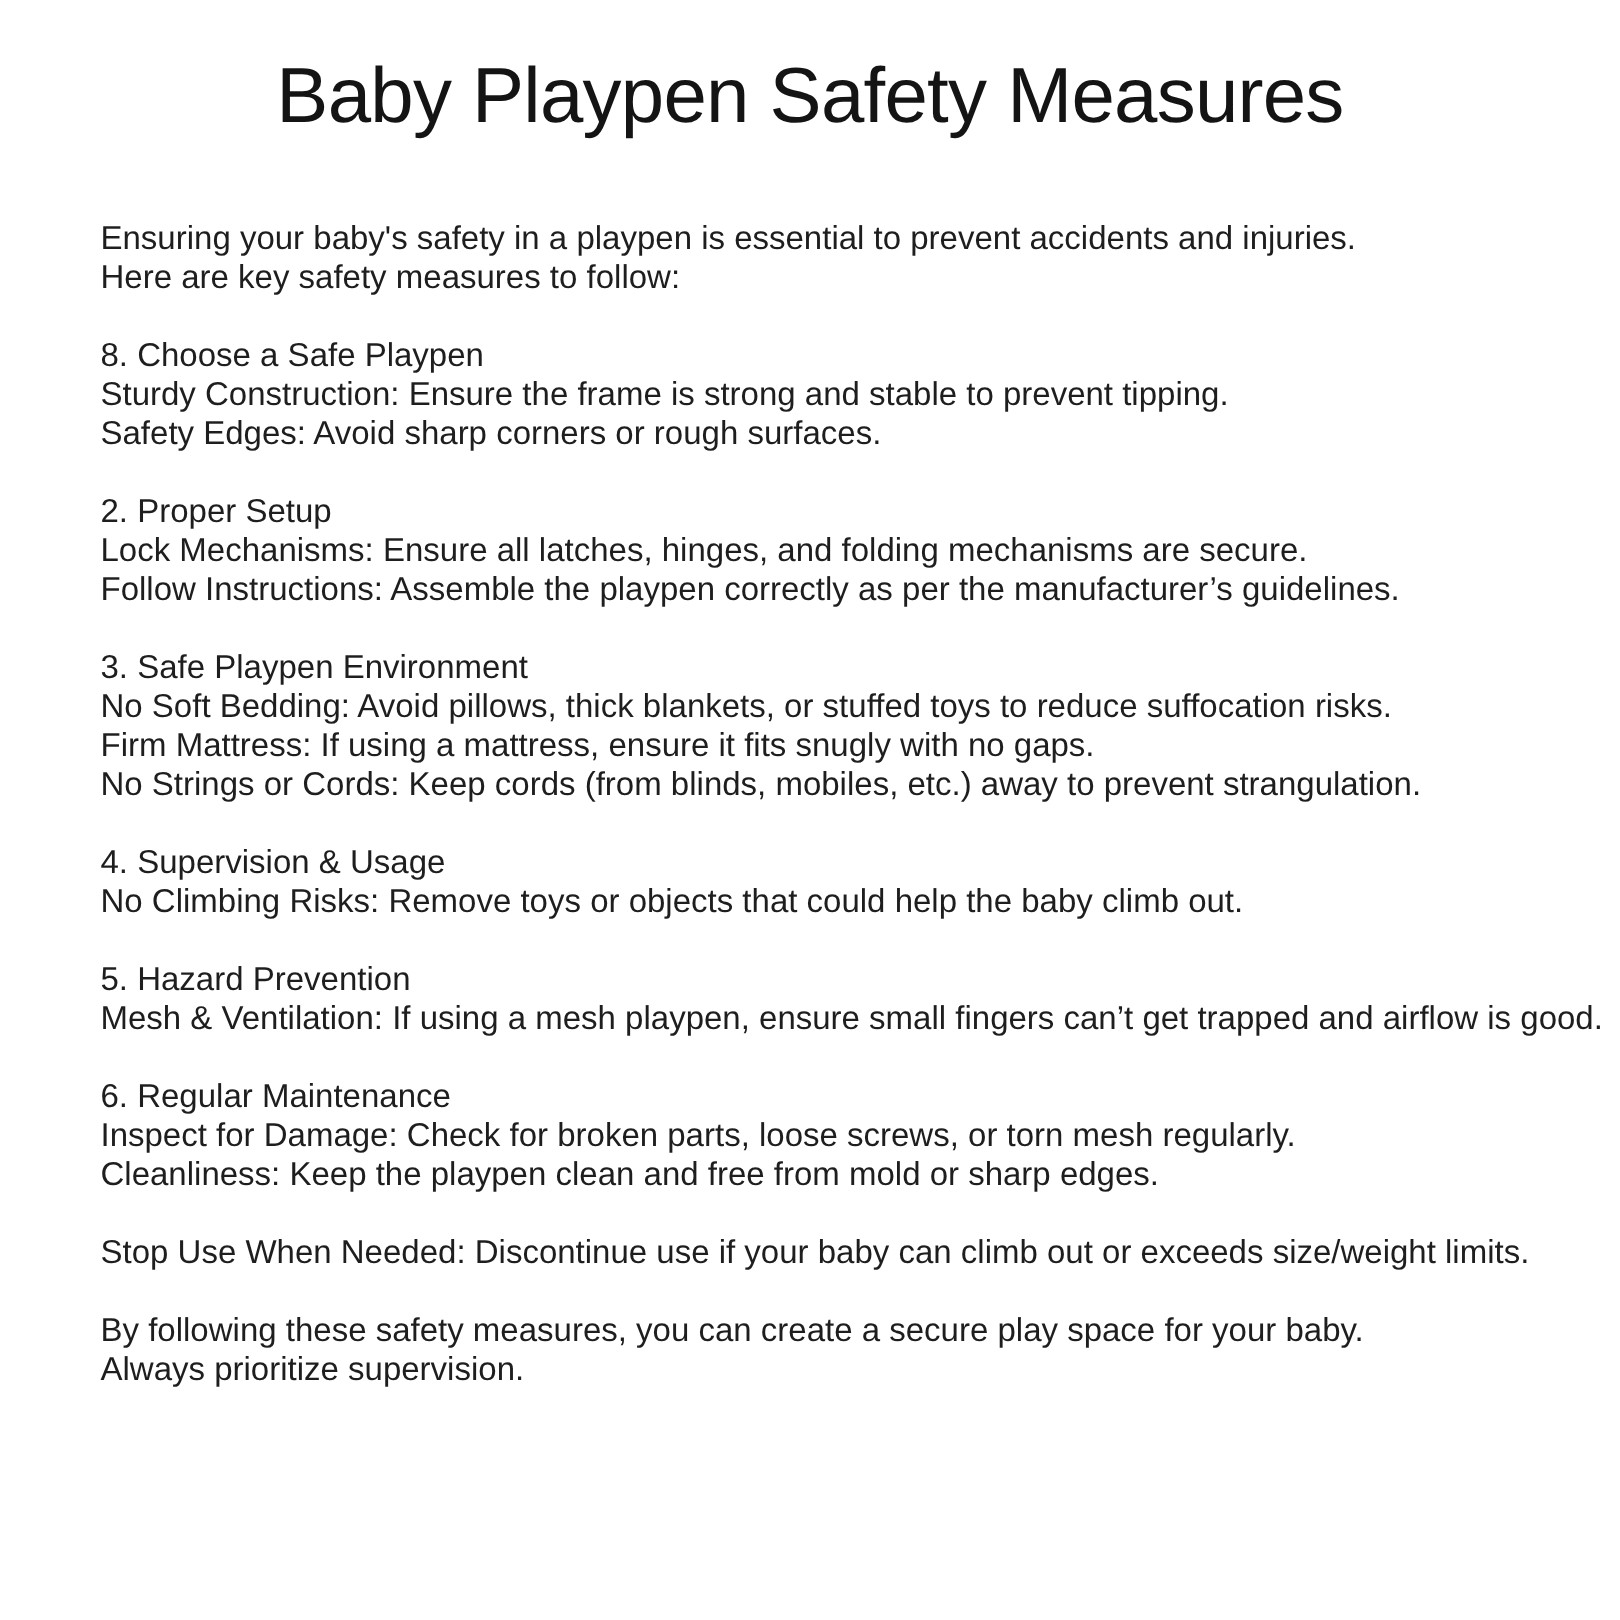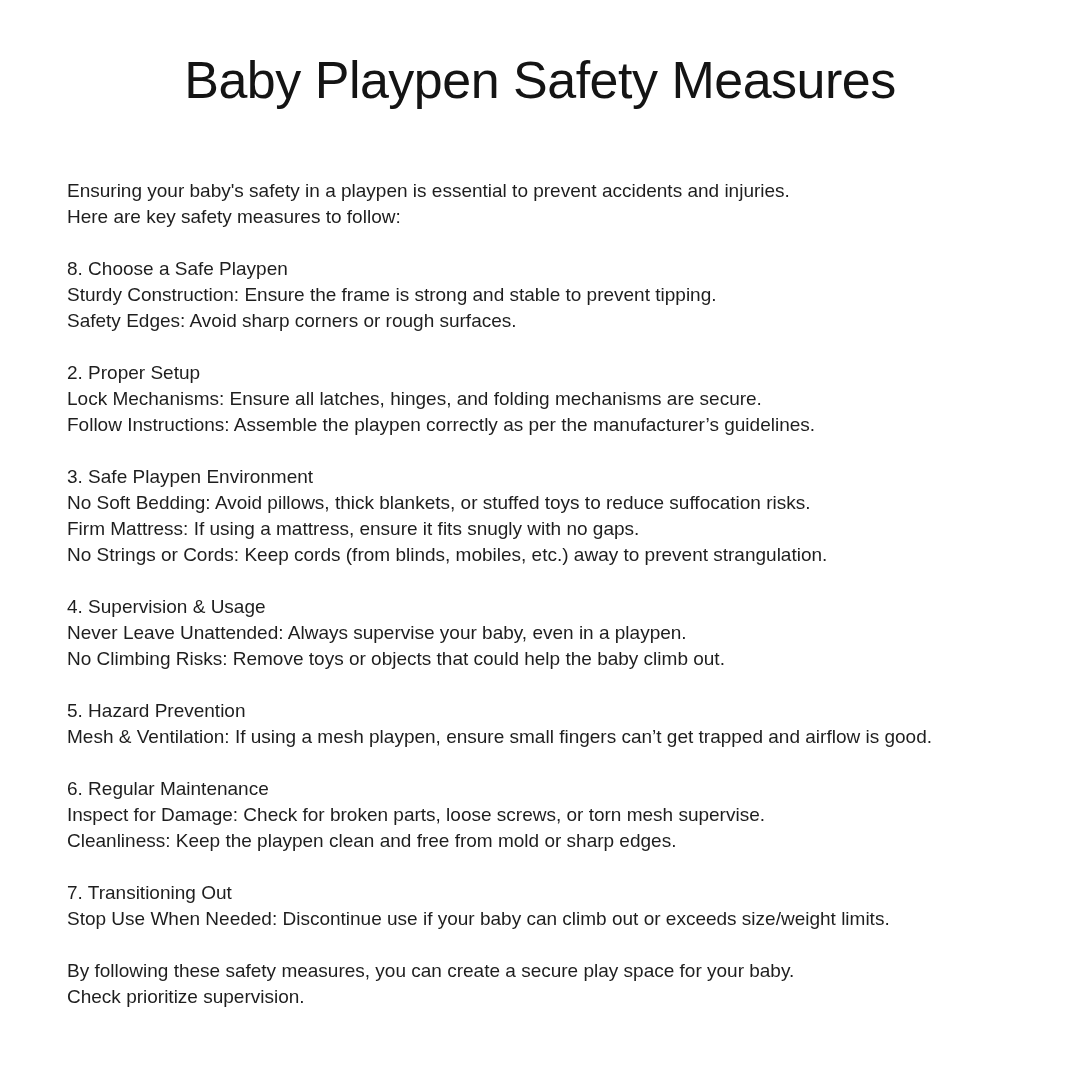--- a/index.html
+++ b/index.html
@@ -13,32 +13,32 @@
     overflow: hidden;
     font-family: "Liberation Sans", sans-serif;
     color: #1e1e1e;
   }
   .page {
     width: 1080px;
     height: 1080px;
     box-sizing: border-box;
   }
   .title {
-    margin: 16px;
+    margin: 0;
     padding-top: 34px;
     font-size: 52px;
     font-weight: 400;
     line-height: 60px;
     text-align: center;
     color: #141414;
     letter-spacing: -0.5px;
   }
   .content {
     padding: 52px 58px 0 67px;
-    font-size: 19px;
+    font-size: 22px;
     line-height: 26px;
   }
   .para {
     margin: 0 0 26px 0;
   }
   .line {
     display: block;
     white-space: nowrap;
   }
 </style>
@@ -70,39 +70,37 @@
 
     <p class="para">
       <span class="line">3. Safe Playpen Environment</span>
       <span class="line">No Soft Bedding: Avoid pillows, thick blankets, or stuffed toys to reduce suffocation risks.</span>
       <span class="line">Firm Mattress: If using a mattress, ensure it fits snugly with no gaps.</span>
       <span class="line">No Strings or Cords: Keep cords (from blinds, mobiles, etc.) away to prevent strangulation.</span>
     </p>
 
     <p class="para">
       <span class="line">4. Supervision &amp; Usage</span>
-      <span class="line">Never Leave Unattended: Always supervise your baby, even in a playpen.</span>
       <span class="line">No Climbing Risks: Remove toys or objects that could help the baby climb out.</span>
     </p>
 
     <p class="para">
       <span class="line">5. Hazard Prevention</span>
       <span class="line">Mesh &amp; Ventilation: If using a mesh playpen, ensure small fingers can’t get trapped and airflow is good.</span>
     </p>
 
     <p class="para">
       <span class="line">6. Regular Maintenance</span>
-      <span class="line">Inspect for Damage: Check for broken parts, loose screws, or torn mesh supervise.</span>
+      <span class="line">Inspect for Damage: Check for broken parts, loose screws, or torn mesh regularly.</span>
       <span class="line">Cleanliness: Keep the playpen clean and free from mold or sharp edges.</span>
     </p>
 
     <p class="para">
-      <span class="line">7. Transitioning Out</span>
       <span class="line">Stop Use When Needed: Discontinue use if your baby can climb out or exceeds size/weight limits.</span>
     </p>
 
     <p class="para">
       <span class="line">By following these safety measures, you can create a secure play space for your baby.</span>
-      <span class="line">Check prioritize supervision.</span>
+      <span class="line">Always prioritize supervision.</span>
     </p>
 
   </div>
 </div>
 
 </body></html>

